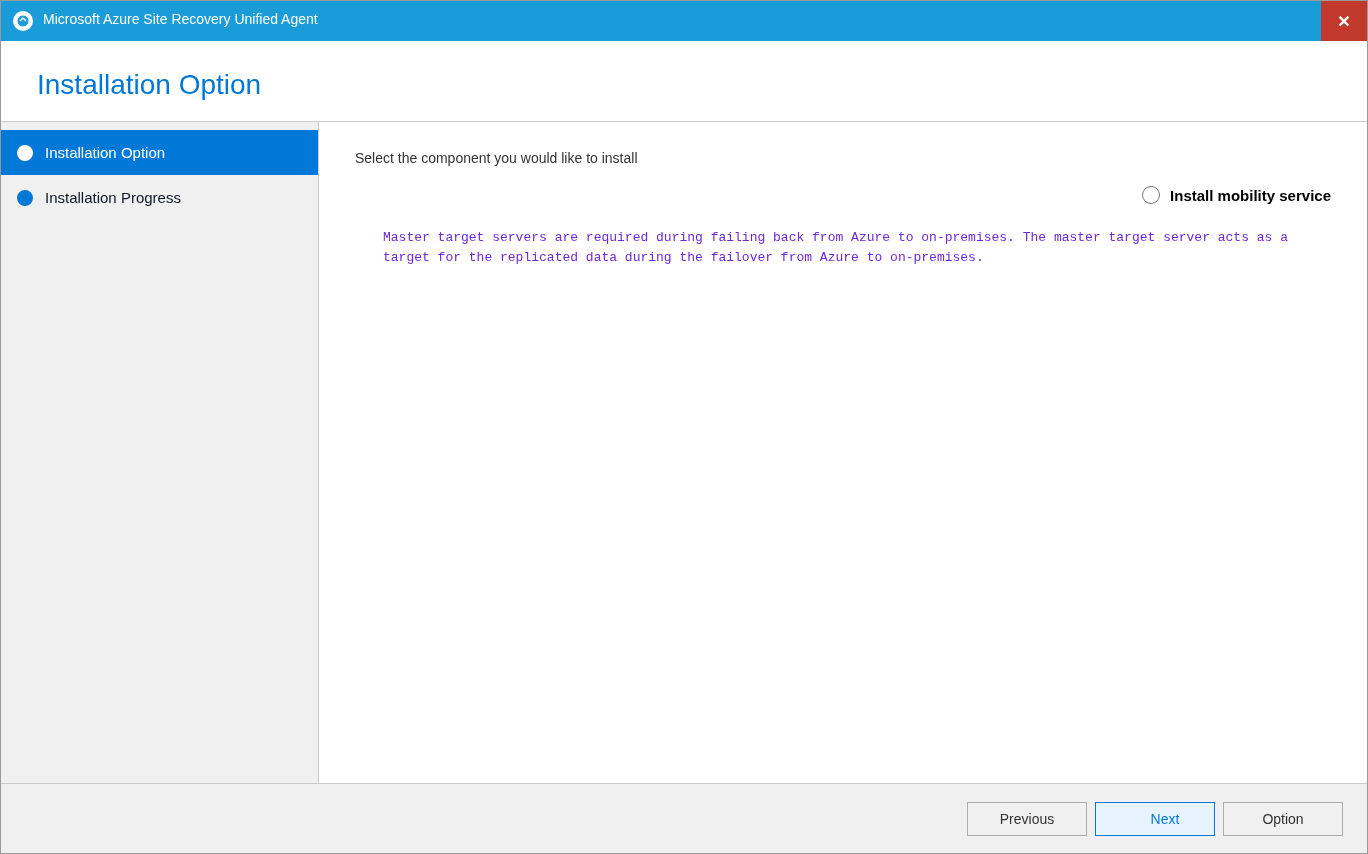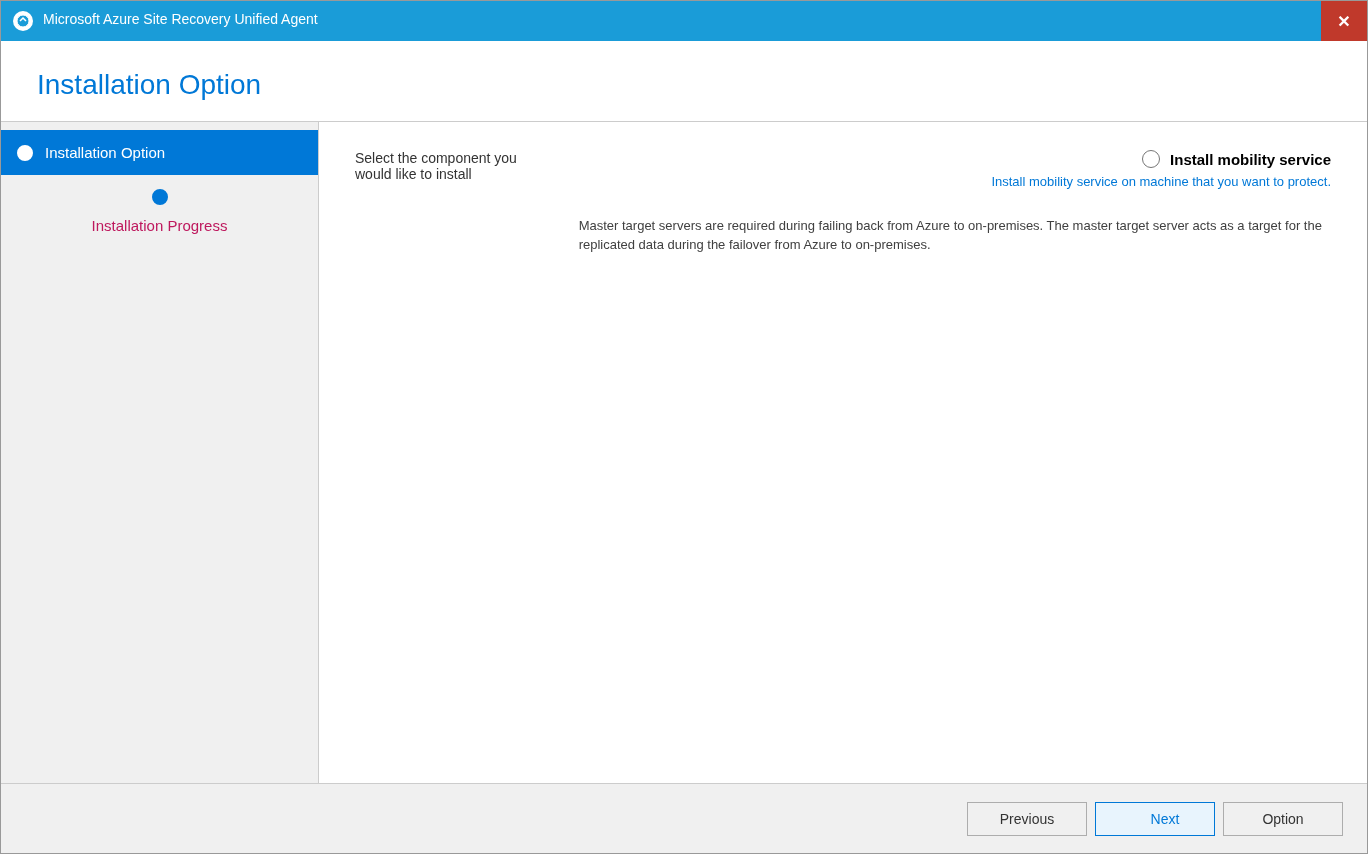--- a/index.html
+++ b/index.html
@@ -91,22 +91,21 @@
       align-items: center;
       gap: 12px;
       padding: 14px 16px;
       cursor: pointer;
     }
     .sidebar-item.active {
       background: #0078d7;
       color: #fff;
     }
     .sidebar-item:not(.active) {
-      color: #be185d;
-      flex-direction: column;
+      color: #0f172a;
     }
     .sidebar-dot {
       width: 16px;
       height: 16px;
       border-radius: 50%;
       flex-shrink: 0;
     }
     .sidebar-item.active .sidebar-dot {
       background: #fff;
       border: 2px solid #fff;
@@ -117,21 +116,21 @@
     }
     .sidebar-label {
       font-size: 15px;
       font-weight: 400;
     }
     .main-content {
       flex: 1;
       padding: 28px 36px;
       background: #fff;
       display: flex;
-      flex-direction: row;
+      flex-direction: column;
     }
     .instruction-text {
       font-size: 14px;
       color: #333;
       margin-bottom: 20px;
     }
     .option-group {
       display: flex;
       flex-direction: column;
       gap: 0;
@@ -160,21 +159,22 @@
       color: #000;
     }
     .option-desc {
       font-size: 13px;
       color: #0078d7;
       margin-left: 28px;
       margin-top: 4px;
       line-height: 1.5;
     }
     .option-desc.dark {
-      color: #404040;
+      color: #6d28d9;
+      font-family: Liberation Mono, monospace;
     }
     .spacer { flex: 1; }
     .footer {
       border-top: 1px solid #ccc;
       background: #f0f0f0;
       padding: 16px 24px;
       display: flex;
       align-items: center;
       justify-content: flex-end;
       gap: 8px;
@@ -236,21 +236,20 @@
     <div class="main-content">
       <p class="instruction-text">Select the component you would like to install</p>
 
       <div class="option-group">
 
         <div class="option-item">
           <div class="option-row">
             <input type="radio" name="install-option" class="radio-input" style="">
             <span class="option-label">Install mobility service</span>
           </div>
-          <p class="option-desc">Install mobility service on machine that you want to protect.</p>
         </div>
 
         <div class="option-item">
           <p class="option-desc dark">Master target servers are required during failing back from Azure to on-premises. The master target server acts as a target for the replicated data during the failover from Azure to on-premises.</p>
         </div>
 
       </div>
 
       <div class="spacer"></div>
     </div>

